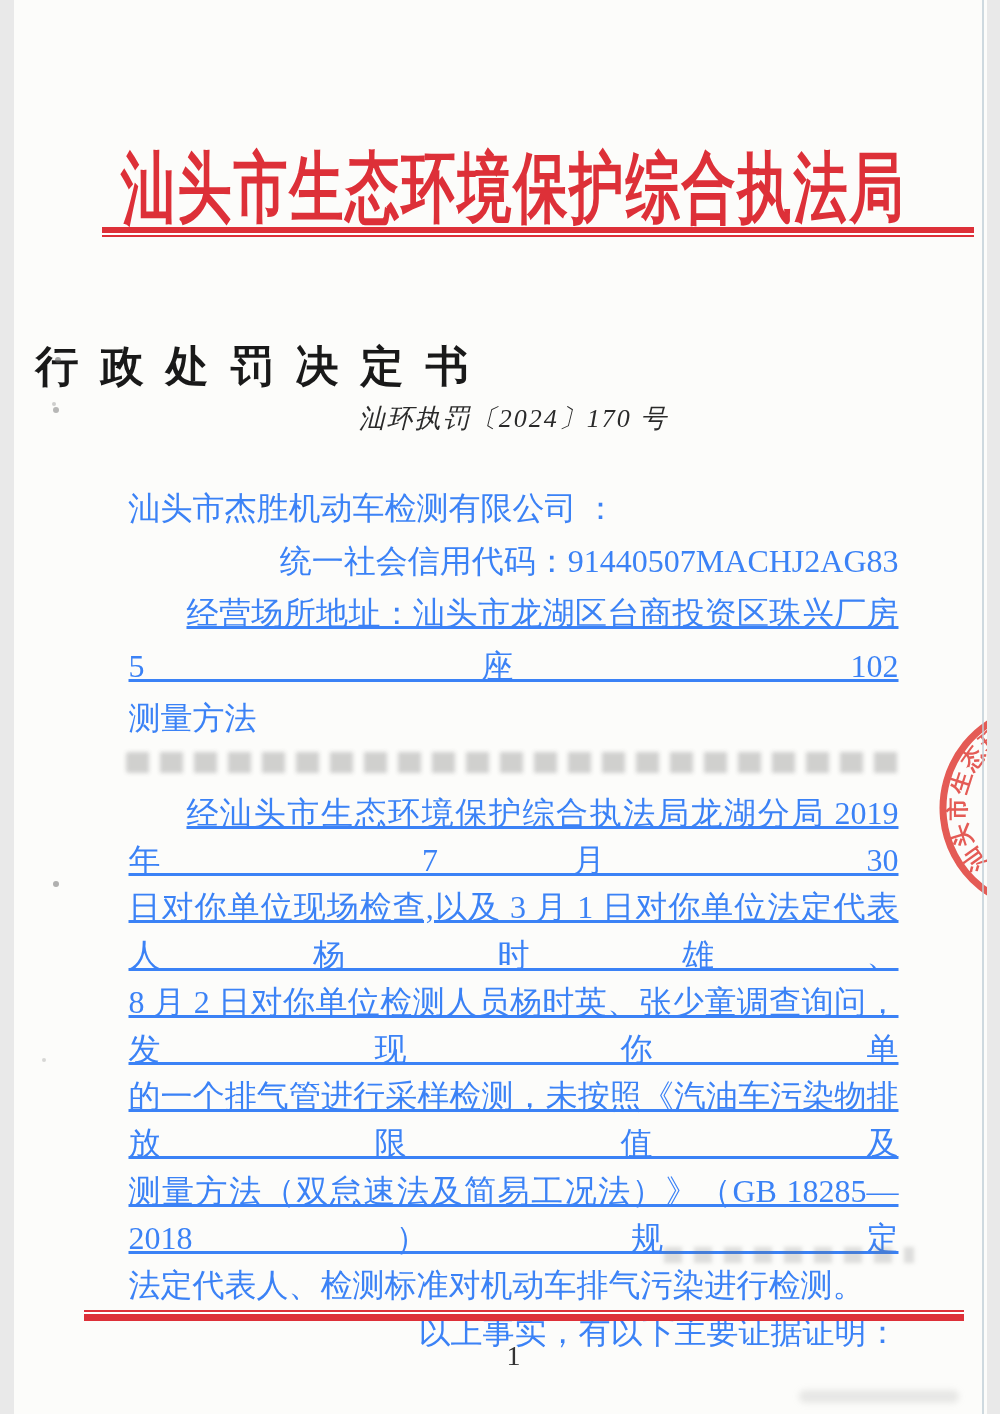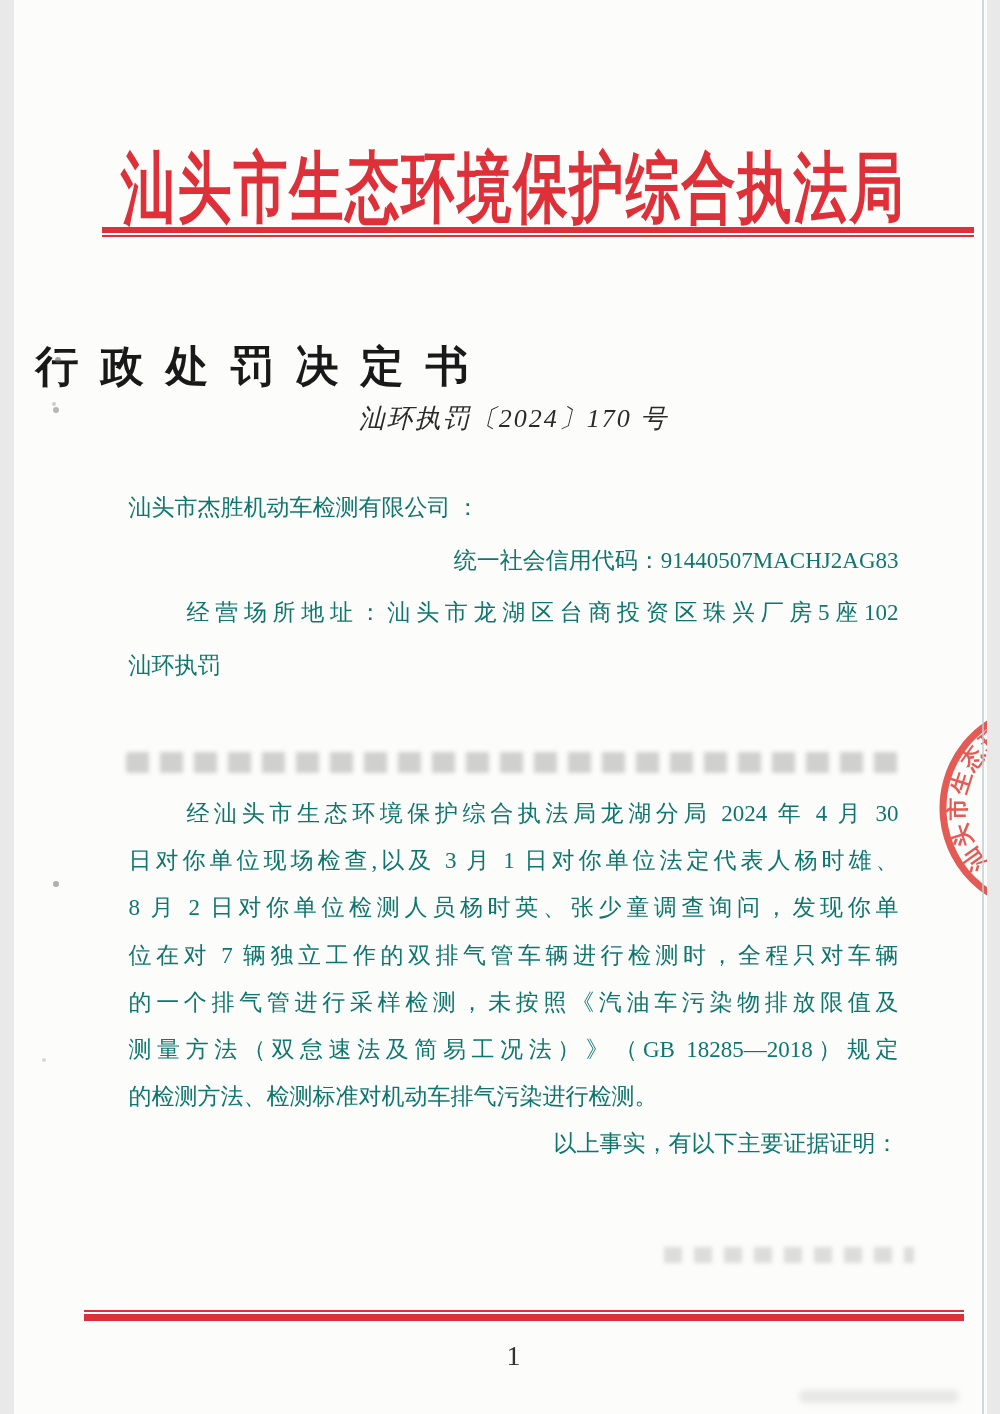--- a/index.html
+++ b/index.html
@@ -38,26 +38,26 @@
   }
   .doc-number{
     position:absolute;top:401px;left:0;width:1000px;
     text-align:center;
     font-size:26px;letter-spacing:2px;
     color:#2a2a2a;
     white-space:nowrap;
     font-style:italic;
   }
   
-  .textblock{position:absolute;left:115px;width:770px;font-size:23px;color:#0f766e;}
+  .textblock{position:absolute;left:115px;width:770px;font-size:32px;color:#3b82f6;}
   .recipient{top:482px;line-height:52.5px;}
   .para{top:790px;line-height:47.2px;}
   .line{min-height:1em;}
   .in{text-indent:58px;text-align:right;}
-  .j{text-align:justify;text-align-last:justify;}
+  .j{text-align:justify;text-align-last:justify;text-decoration:underline;}
   
   .ghost{
     position:absolute;left:112px;top:752px;width:778px;height:21px;
     background:repeating-linear-gradient(90deg,
       rgba(100,100,100,0.34) 0 23px, rgba(100,100,100,0) 23px 34px);
     filter:blur(2px);
     opacity:.85;border-radius:3px;
   }
   .ghost2{
     position:absolute;left:650px;top:1247px;width:250px;height:16px;
@@ -116,33 +116,32 @@
   <div class="agency">汕头市生态环境保护综合执法局</div>
   <div class="rule-top"></div>
 
   <div class="doc-title">行政处罚决定书</div>
   <div class="doc-number">汕环执罚〔2024〕170 号</div>
 
   <div class="textblock recipient">
     <div class="line">汕头市杰胜机动车检测有限公司 ：</div>
     <div class="line in">统一社会信用代码：91440507MACHJ2AG83</div>
     <div class="line in j">经营场所地址：汕头市龙湖区台商投资区珠兴厂房5座102</div>
-    <div class="line">汕环执罚</div>
+    <div class="line">测量方法</div>
   </div>
 
   <div class="ghost"></div>
 
   <div class="textblock para">
-    <div class="line in j">经汕头市生态环境保护综合执法局龙湖分局 2024 年 4 月 30</div>
+    <div class="line in j">经汕头市生态环境保护综合执法局龙湖分局 2019 年 7 月 30</div>
     <div class="line j">日对你单位现场检查,以及 3 月 1 日对你单位法定代表人杨时雄、</div>
     <div class="line j">8 月 2 日对你单位检测人员杨时英、张少童调查询问，发现你单</div>
-    <div class="line j">位在对 7 辆独立工作的双排气管车辆进行检测时，全程只对车辆</div>
     <div class="line j">的一个排气管进行采样检测，未按照《汽油车污染物排放限值及</div>
     <div class="line j">测量方法（双怠速法及简易工况法）》（GB 18285—2018）规定</div>
-    <div class="line">的检测方法、检测标准对机动车排气污染进行检测。</div>
+    <div class="line">法定代表人、检测标准对机动车排气污染进行检测。</div>
     <div class="line in">以上事实，有以下主要证据证明：</div>
 
   </div>
 
   <div class="ghost2"></div>
 
   <svg class="seal" viewBox="0 0 216 216" xmlns="http://www.w3.org/2000/svg">
     <circle cx="108" cy="108" r="101" fill="none" stroke="#e24a44" stroke-width="7"></circle>
     <polygon fill="#e24a44" points="56,108 91.8,96.2 91.9,58.6 114.2,89 150.1,77.4 128,108 150.1,138.6 114.2,127 91.9,157.4 91.8,119.8"></polygon>
     <defs>

